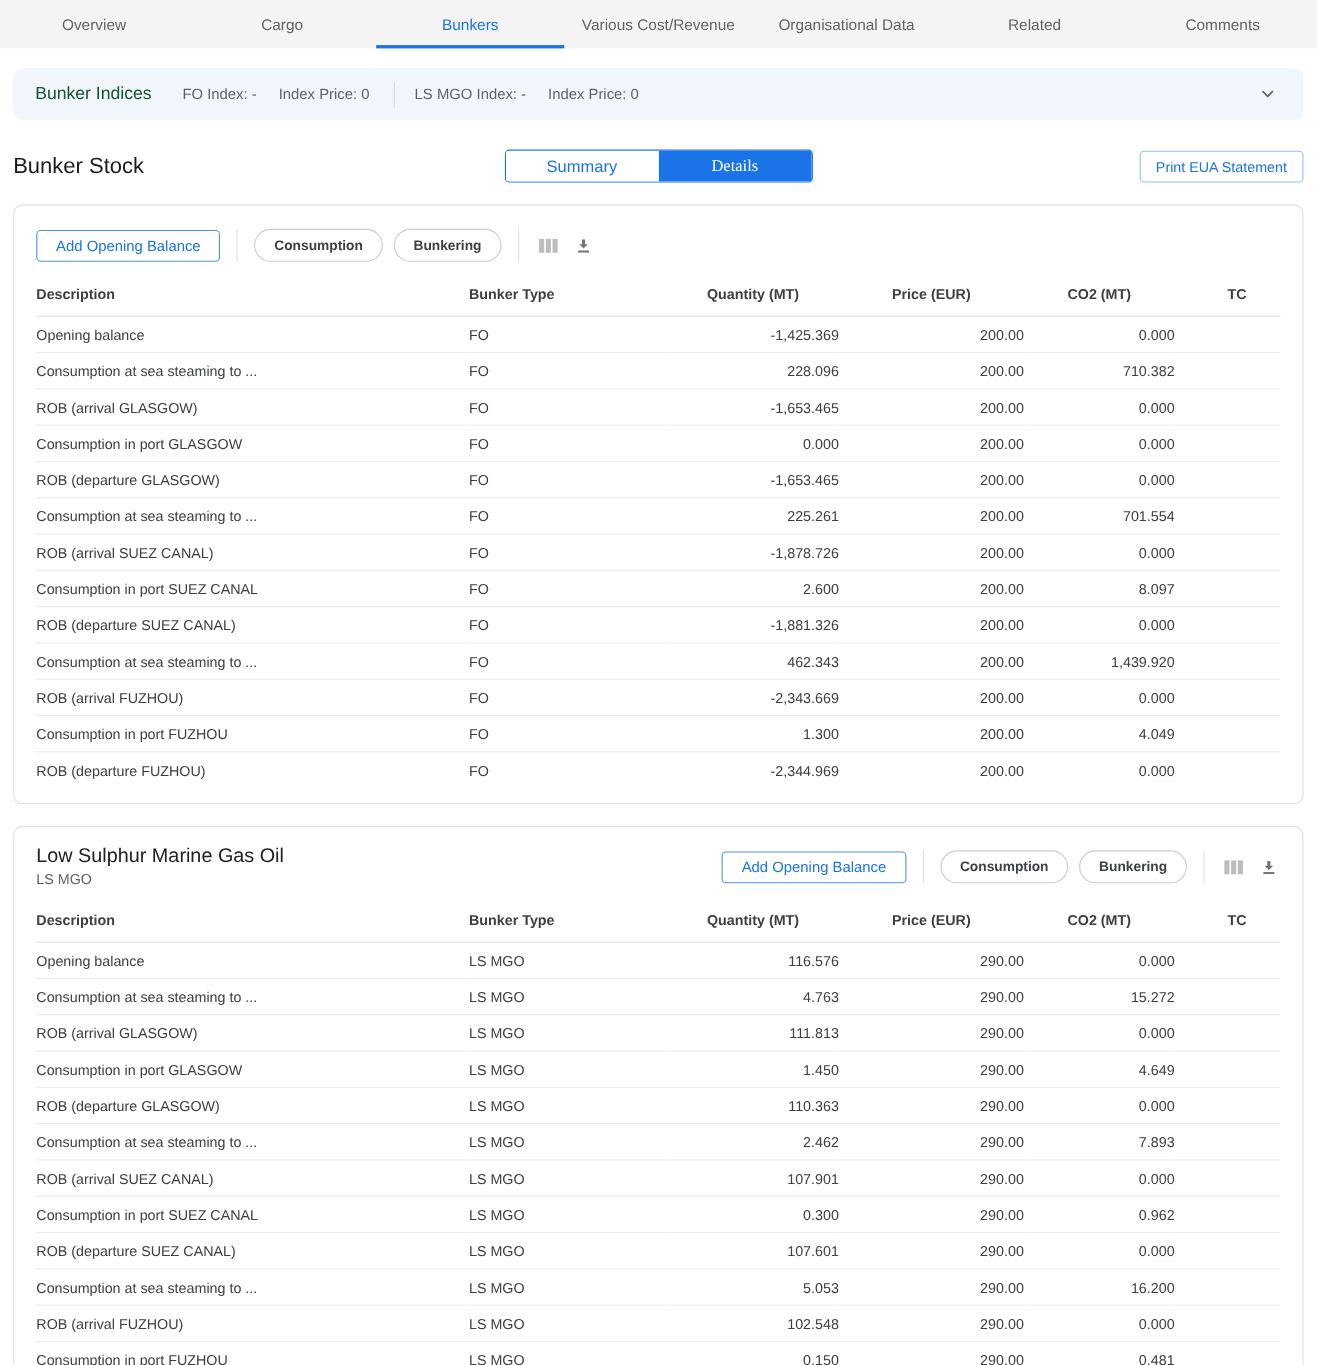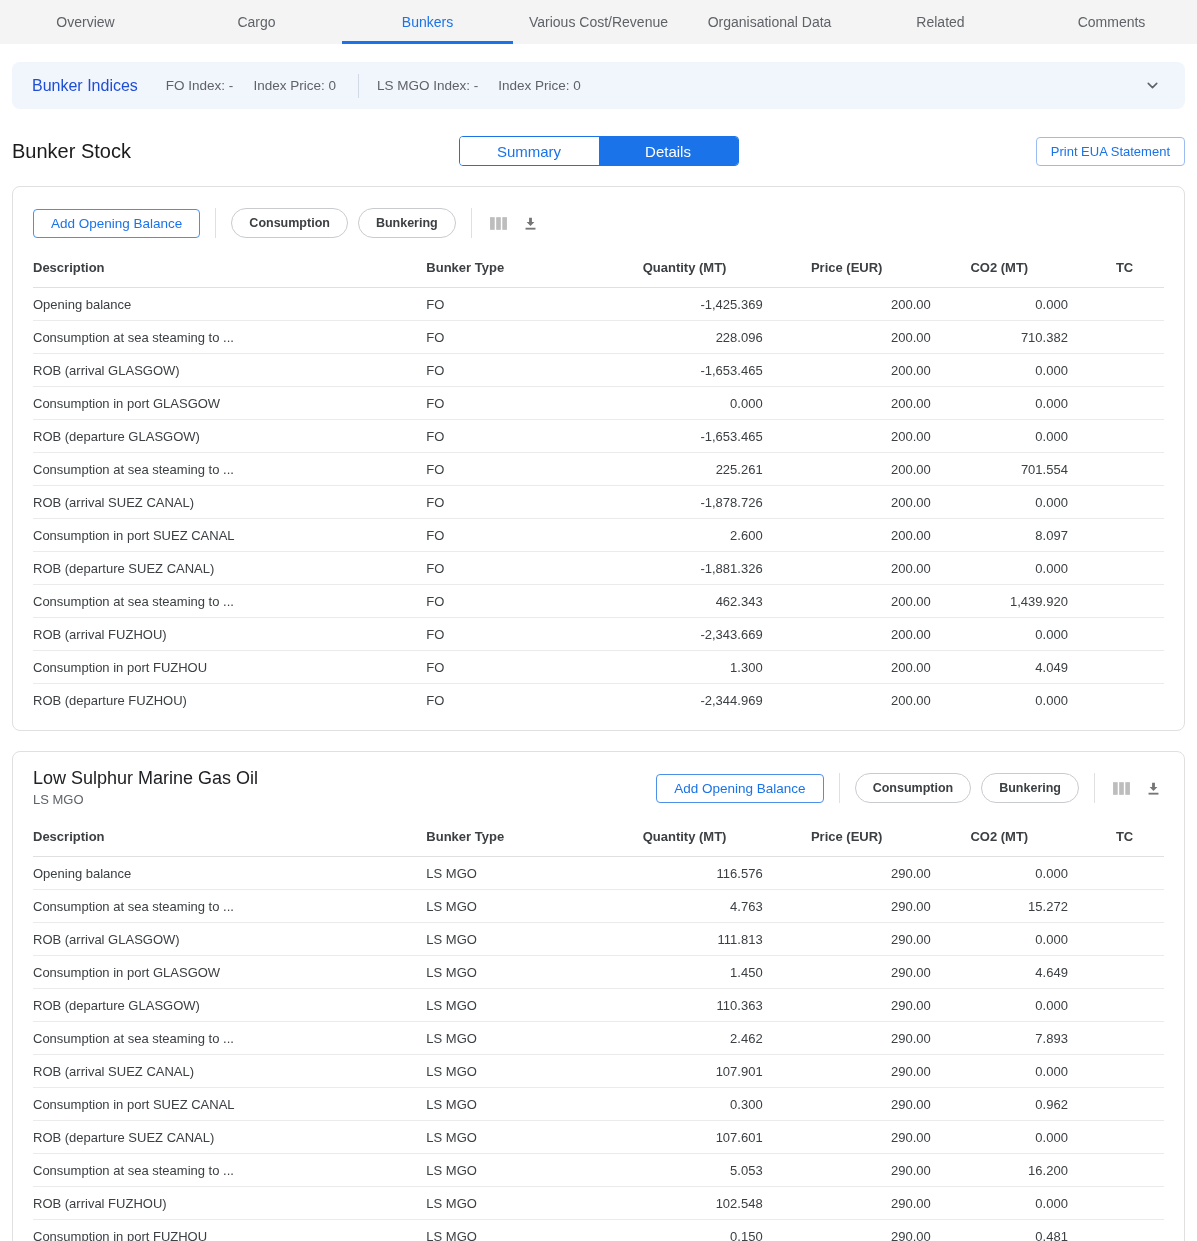--- a/index.html
+++ b/index.html
@@ -42,21 +42,21 @@
     margin-top: 18px;
     height: 47px;
     background: #f1f5fc;
     border-radius: 8px;
     display: flex;
     align-items: center;
     padding: 0 22px 0 20px;
   }
   .indices-title {
     font-size: 16px;
-    color: #1d4ed8;
+    color: #14532d;
     margin-right: 28px;
     text-align: right;
   }
   .indices-item {
     font-size: 13.5px;
     color: #5f6368;
     margin-right: 20px;
     white-space: nowrap;
   }
   .indices-divider {
@@ -104,20 +104,21 @@
     justify-content: center;
     font-size: 15px;
     cursor: pointer;
     background: #ffffff;
     color: #1a73e8;
     border: none;
   }
   .segment.selected {
     background: #1a73e8;
     color: #ffffff;
+    font-family: Liberation Serif, serif;
   }
   .print-btn {
     background: #ffffff;
     border: 1px solid #9bbcf3;
     border-radius: 4px;
     color: #1a73e8;
     font-size: 13px;
     font-family: "Liberation Sans", sans-serif;
     padding: 6px 14px;
     cursor: pointer;

